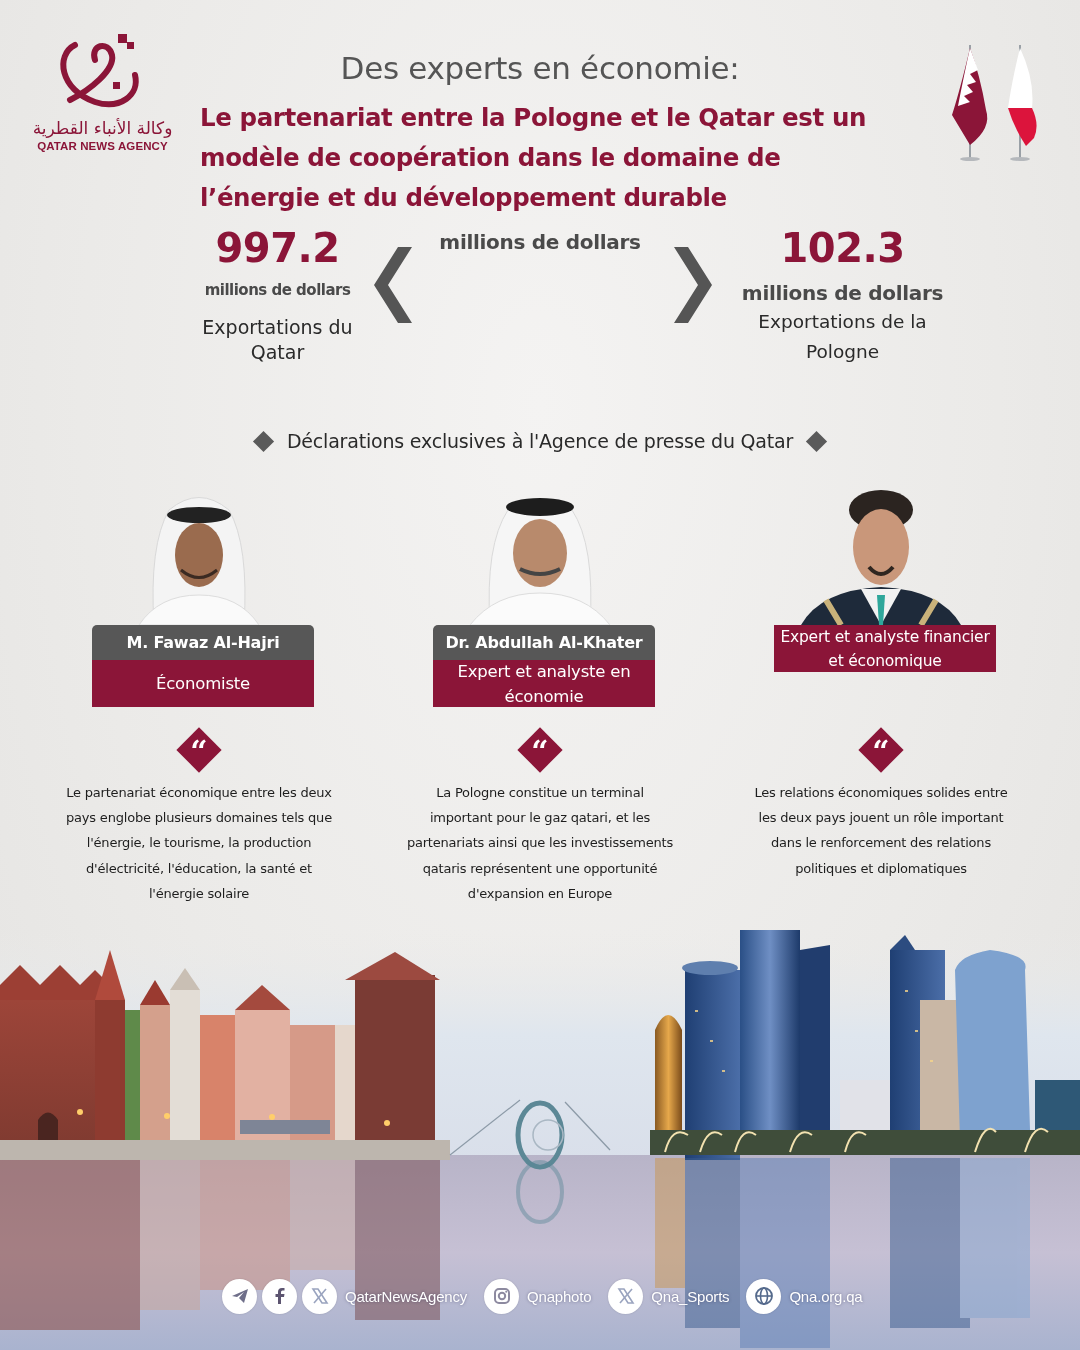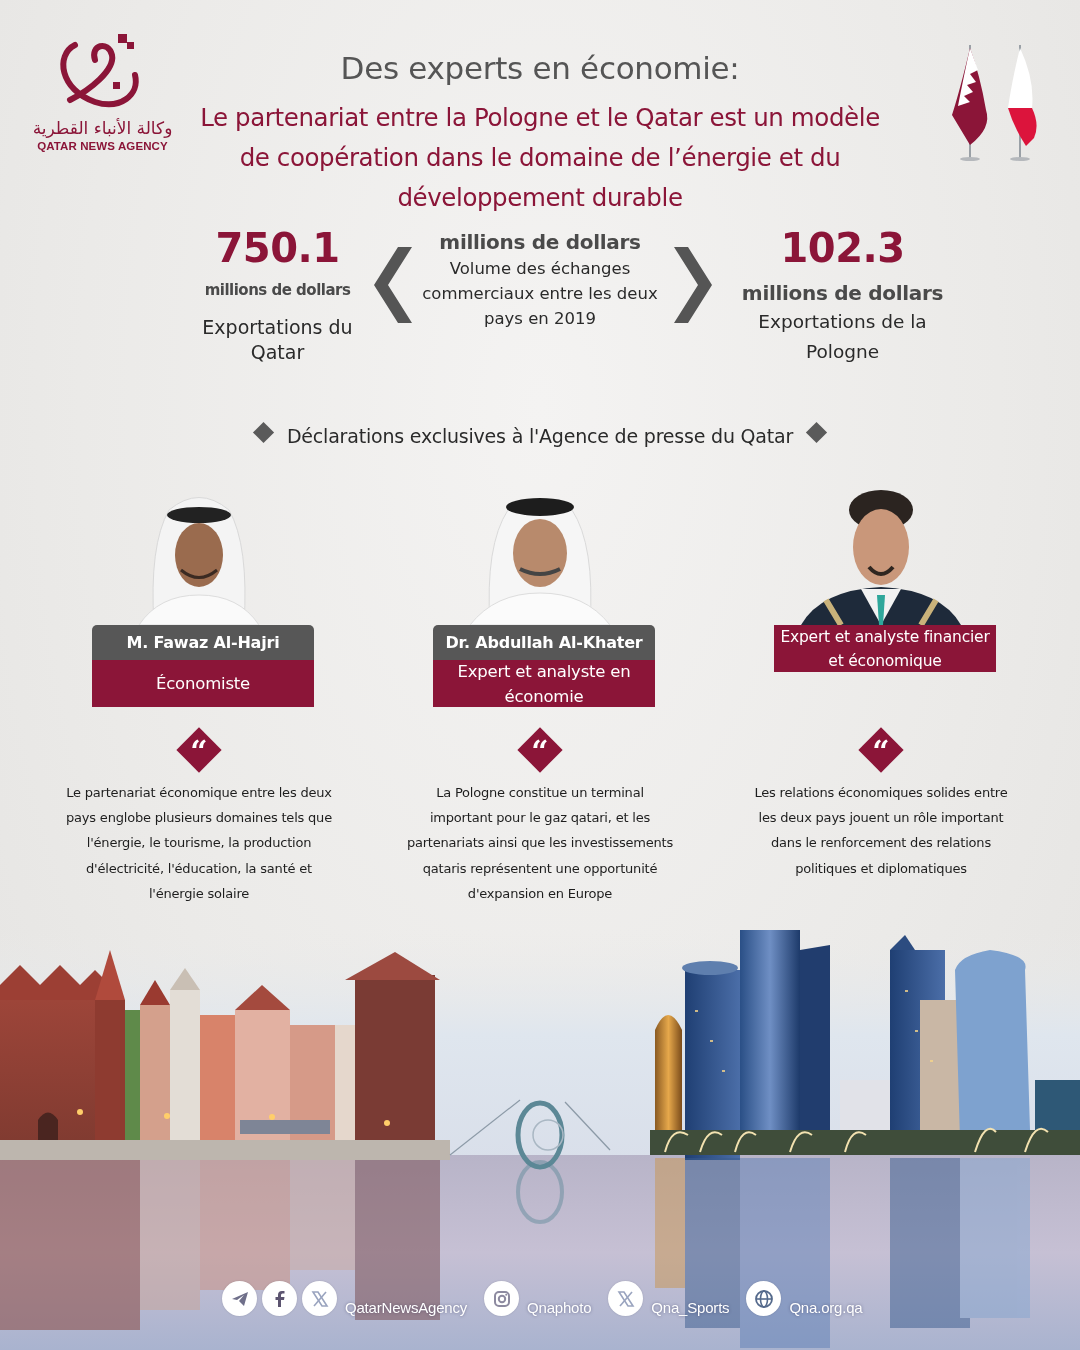--- a/index.html
+++ b/index.html
@@ -16,21 +16,21 @@
   .logo { left: 30px; top: 30px; width: 145px; height: 130px; }
   .logo svg { position: absolute; left: 20px; top: 0; }
   .logo-ar { position: absolute; left: 0; top: 88px; width: 145px; text-align: center; font-size: 17px; color: #8b1538; font-weight: normal; font-family: "DejaVu Sans", sans-serif; }
   .logo-en { position: absolute; left: 0; top: 110px; width: 145px; text-align: center; font-size: 11.5px; color: #8b1538; font-weight: bold; font-family: "Liberation Sans", sans-serif; letter-spacing: 0.1px; }
 
   
   .flags { left: 940px; top: 30px; width: 110px; height: 135px; }
 
   
   .header-kicker { left: 180px; top: 50px; width: 720px; text-align: center; font-family: "DejaVu Sans", sans-serif; font-size: 31px; color: #555555; letter-spacing: -0.3px; }
-  .header-title { left: 200px; top: 98px; width: 680px; text-align: center; font-family: "DejaVu Sans", sans-serif; font-weight: normal; font-size: 24.5px; line-height: 40px; color: #8b1538; letter-spacing: -0.4px; }
+  .header-title { left: 200px; top: 98px; width: 680px; text-align: left; font-family: "DejaVu Sans", sans-serif; font-weight: bold; font-size: 24.5px; line-height: 40px; color: #8b1538; letter-spacing: -0.4px; }
 
   
   .stat { text-align: center; font-family: "DejaVu Sans", sans-serif; }
   .stat .num { font-weight: bold; font-size: 40px; line-height: 46px; letter-spacing: -0.5px; }
   .stat .unit { font-weight: bold; color: #4a4a4a; }
   .stat .desc { color: #2a2a2a; }
   .stat-left { left: 185px; top: 225px; width: 185px; }
   .stat-left .num { color: #8b1538; }
   .stat-left .unit { font-size: 15px; margin-top: 10px; letter-spacing: -0.5px; }
   .stat-left .desc { font-size: 19px; line-height: 25px; margin-top: 16px; }
@@ -41,21 +41,21 @@
   .stat-right { left: 725px; top: 225px; width: 235px; }
   .stat-right .num { color: #8b1538; }
   .stat-right .unit { font-size: 20px; margin-top: 10px; letter-spacing: -0.3px; }
   .stat-right .desc { font-size: 18.5px; line-height: 30px; margin-top: 2px; }
 
   .chev { top: 245px; width: 50px; height: 80px; }
   .chev-left { left: 368px; }
   .chev-right { left: 668px; }
 
   
-  .banner { left: 180px; top: 425px; width: 720px; height: 32px; display: flex; justify-content: center; gap: 16px; }
+  .banner { left: 180px; top: 425px; width: 720px; height: 32px; display: flex; align-items: center; justify-content: center; gap: 16px; }
   .diamond { width: 15px; height: 15px; background: #5a5a5a; transform: rotate(45deg); }
   .banner-text { font-family: "DejaVu Sans", sans-serif; font-size: 19px; color: #2a2a2a; letter-spacing: -0.2px; }
 
   
   .expert { top: 485px; width: 230px; }
   .portrait { position: absolute; left: 15px; top: 0; width: 200px; height: 140px; overflow: hidden; }
   .card { position: absolute; left: 0; top: 140px; width: 230px; padding-left: 8px; }
   .card-name { height: 35px; background: #575757; color: #ffffff; font-weight: bold; font-size: 16px; display: flex; align-items: center; justify-content: center; border-radius: 5px 5px 0 0; letter-spacing: -0.2px; }
   .card-role { height: 47px; background: #8b1538; color: #ffffff; font-size: 16.5px; display: flex; align-items: center; justify-content: center; text-align: center; line-height: 25px; letter-spacing: -0.2px; }
   .quote-badge { position: absolute; left: 93px; top: 243px; width: 44px; height: 44px; }
@@ -64,21 +64,21 @@
   .quote { position: absolute; top: 295px; left: -20px; width: 270px; text-align: center; font-size: 13px; line-height: 25.2px; color: #1e1e1e; letter-spacing: -0.2px; }
 
   .ex1 { left: 84px; }
   .ex2 { left: 425px; }
   .ex3 { left: 766px; }
 
   
   .scene { left: 0; top: 930px; width: 1080px; height: 420px; overflow: hidden; }
 
   
-  .social { left: 222px; top: 1276px; height: 40px; display: flex; align-items: flex-end; gap: 0; }
+  .social { left: 222px; top: 1276px; height: 40px; display: flex; align-items: center; gap: 0; }
   .circ { width: 35px; height: 35px; border-radius: 50%; background: #ffffff; display: flex; align-items: center; justify-content: center; margin-right: 5px; box-shadow: 0 0 2px rgba(0,0,0,0.15); }
   .s-label { color: #ffffff; font-family: "Liberation Sans", sans-serif; font-size: 15px; margin-right: 17px; margin-left: 3px; text-shadow: 0 0 3px rgba(40,40,80,0.5); letter-spacing: -0.2px; }
 </style>
 </head>
 <body>
 
 <div class="abs scene">
   <svg width="1080" height="420" viewBox="0 0 1080 420" xmlns="http://www.w3.org/2000/svg">
     <defs>
       <linearGradient id="sky" x1="0" y1="0" x2="0" y2="1">
@@ -230,34 +230,33 @@
       <path d="M80,18 Q72,50 68,78 L92,78 Q95,50 80,18 Z" fill="#ffffff"></path>
       <path d="M68,78 L92,78 Q100,95 94,108 L86,116 Q74,98 68,78 Z" fill="#dc143c"></path>
     </g>
   </svg>
 </div>
 
 <div class="abs header-kicker">Des experts en économie:</div>
 <div class="abs header-title">Le partenariat entre la Pologne et le Qatar est un modèle de coopération dans le domaine de l’énergie et du développement durable</div>
 
 <div class="abs stat stat-left">
-  <div class="num">750.1</div>
+  <div class="num">997.2</div>
   <div class="unit">millions de dollars</div>
   <div class="desc">Exportations du Qatar</div>
 </div>
 
 <div class="abs chev chev-left">
   <svg width="50" height="80" viewBox="0 0 50 80">
       <polygon points="30,2 44,2 20,40 44,78 30,78 6,40" fill="#555555"></polygon>
     </svg>
 </div>
 
 <div class="abs stat stat-center">
   <div class="unit">millions de dollars</div>
-  <div class="desc">Volume des échanges commerciaux entre les deux pays en 2019</div>
 </div>
 
 <div class="abs chev chev-right">
   <svg width="50" height="80" viewBox="0 0 50 80">
       <polygon points="6,2 20,2 44,40 20,78 6,78 30,40" fill="#555555"></polygon>
     </svg>
 </div>
 
 <div class="abs stat stat-right">
   <div class="num">102.3</div>

